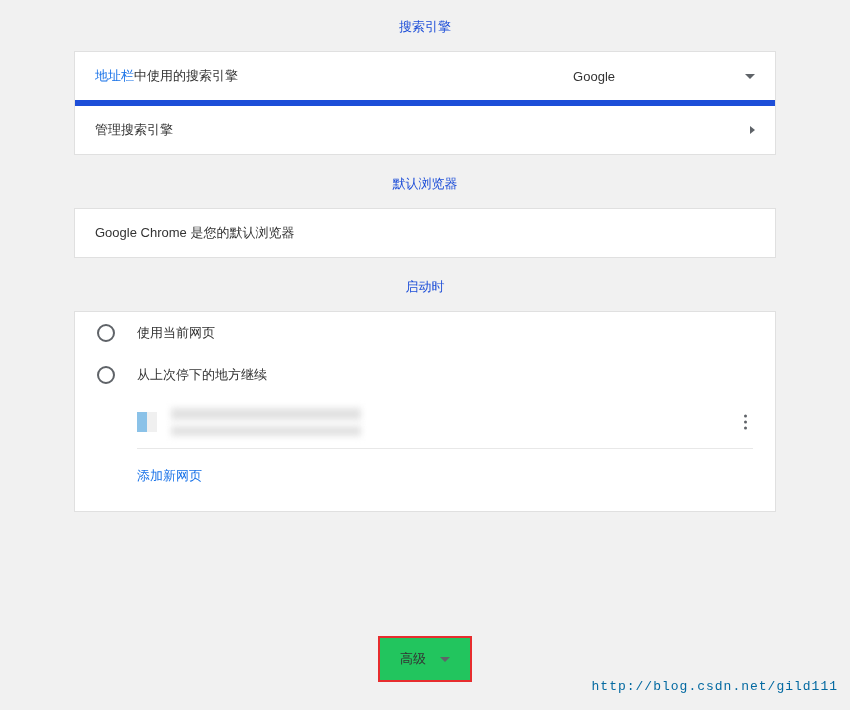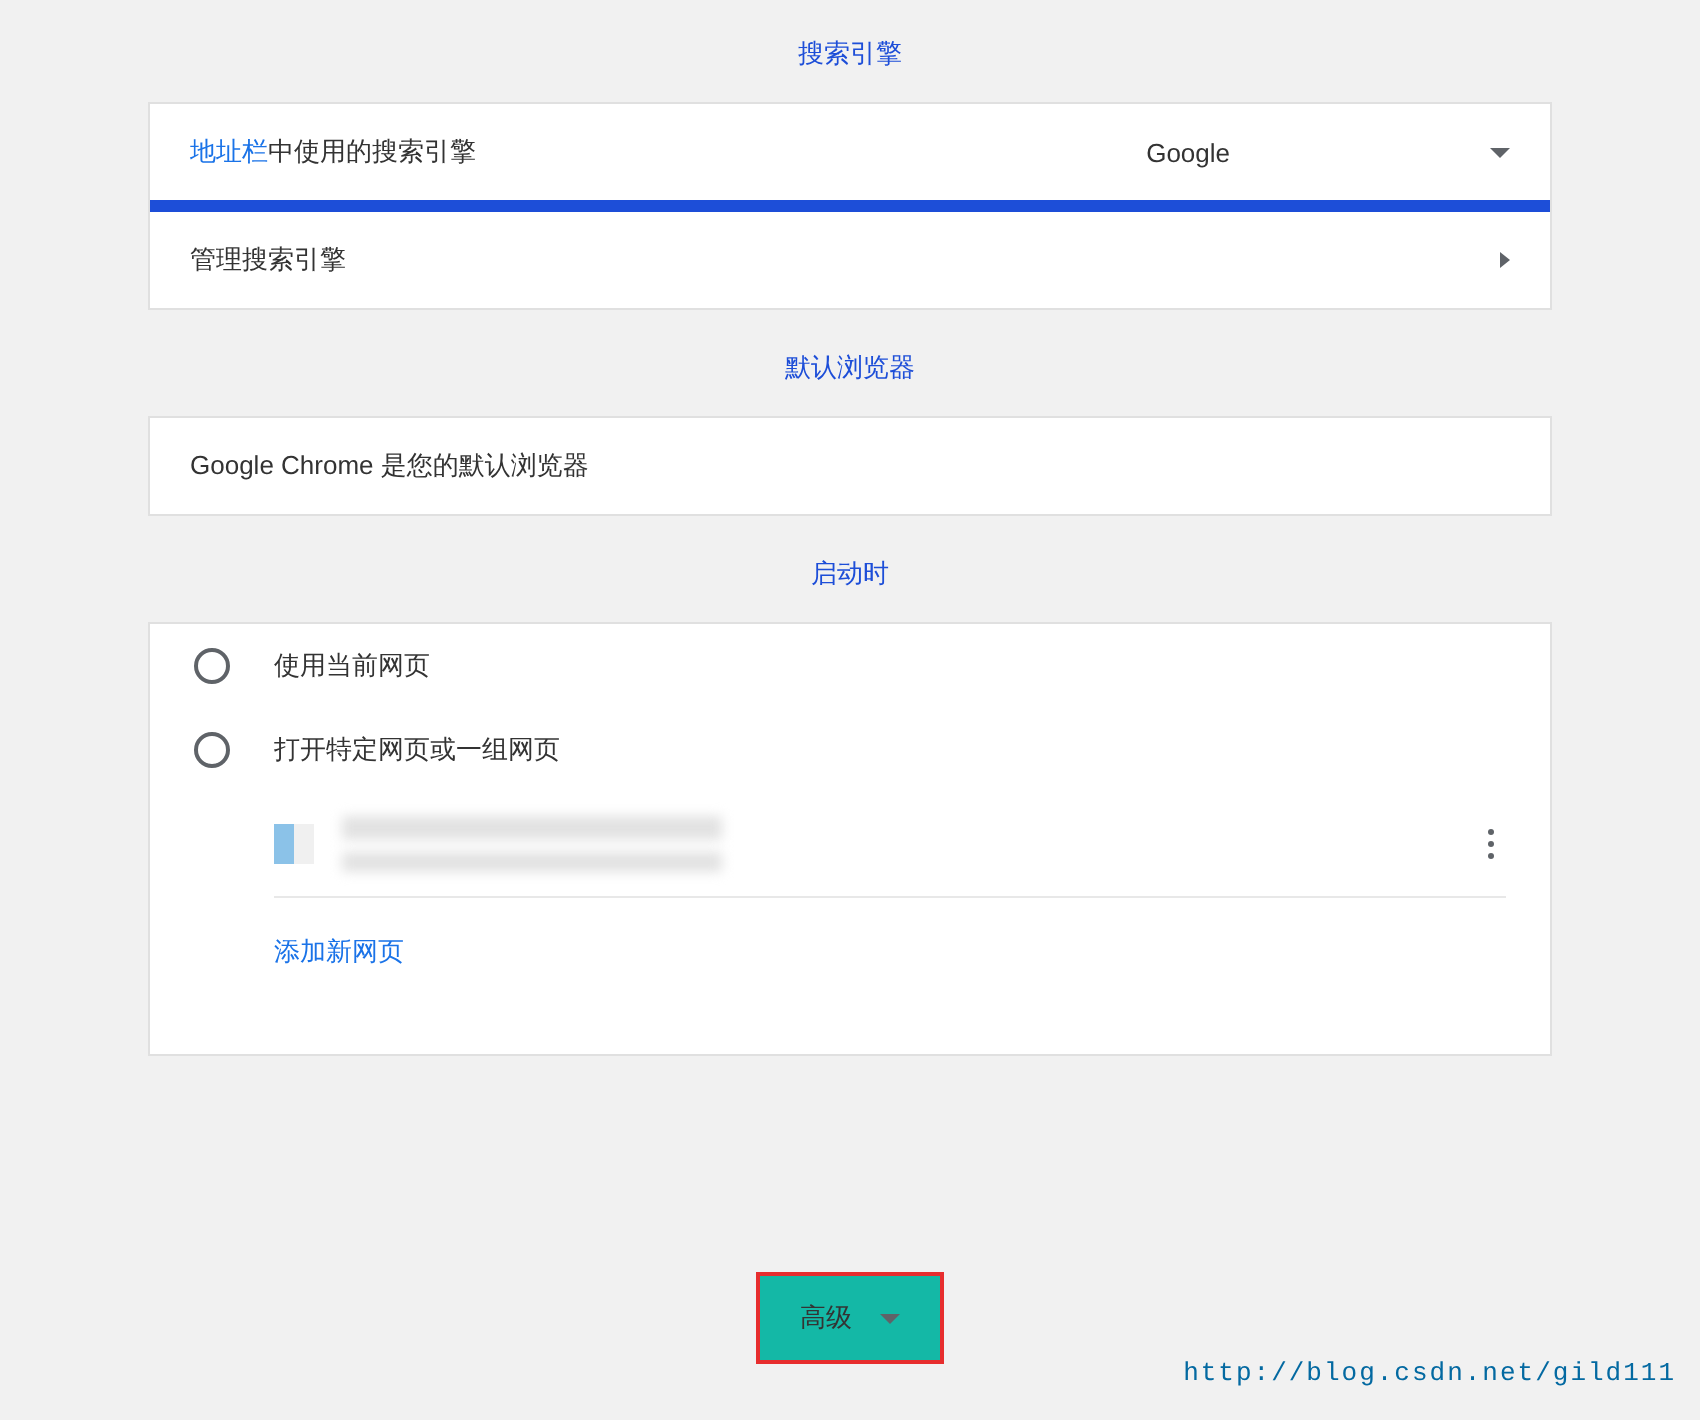--- a/index.html
+++ b/index.html
@@ -97,21 +97,21 @@
       border-radius: 50%;
       top: 50%;
       left: 50%;
       transform: translate(-50%, -50%);
     }
     .radio-label {
       color: #333;
       font-size: 13px;
     }
     .sub-section {
-      padding: 0 22px 24px 62px;
+      padding: 0 22px 8px 62px;
     }
     .page-item {
       display: flex;
       align-items: center;
       padding: 12px 0;
       border-bottom: 1px solid #e8e8e8;
       position: relative;
     }
     .page-favicon {
       width: 20px;
@@ -160,21 +160,21 @@
     }
     .link-row:last-child {
       border-bottom: none;
     }
     .advanced-btn {
       position: absolute;
       left: 50%;
       transform: translateX(-50%);
       bottom: 28px;
       border: 2px solid #e72d2e;
-      background: #14b8a6;
+      background: #22c55e;
       padding: 12px 20px;
       display: flex;
       align-items: center;
       gap: 14px;
       font-size: 13px;
       color: #333;
     }
     .watermark {
       position: absolute;
       right: 12px;
@@ -215,21 +215,21 @@
   </div>
 
   <div class="section-title">启动时</div>
   <div class="card">
     <div class="radio-row">
       <div class="radio"></div>
       <div class="radio-label">使用当前网页</div>
     </div>
     <div class="radio-row">
       <div class="radio"></div>
-      <div class="radio-label">打开特定网页或一组网页</div>
+      <div class="radio-label">从上次停下的地方继续</div>
     </div>
     <div class="sub-section">
       <div class="page-item">
         <div class="page-favicon"></div>
         <div class="page-info">
           <div class="blurred-line long"></div>
           <div class="blurred-line short"></div>
         </div>
         <div class="more-dots">
           <span></span>

